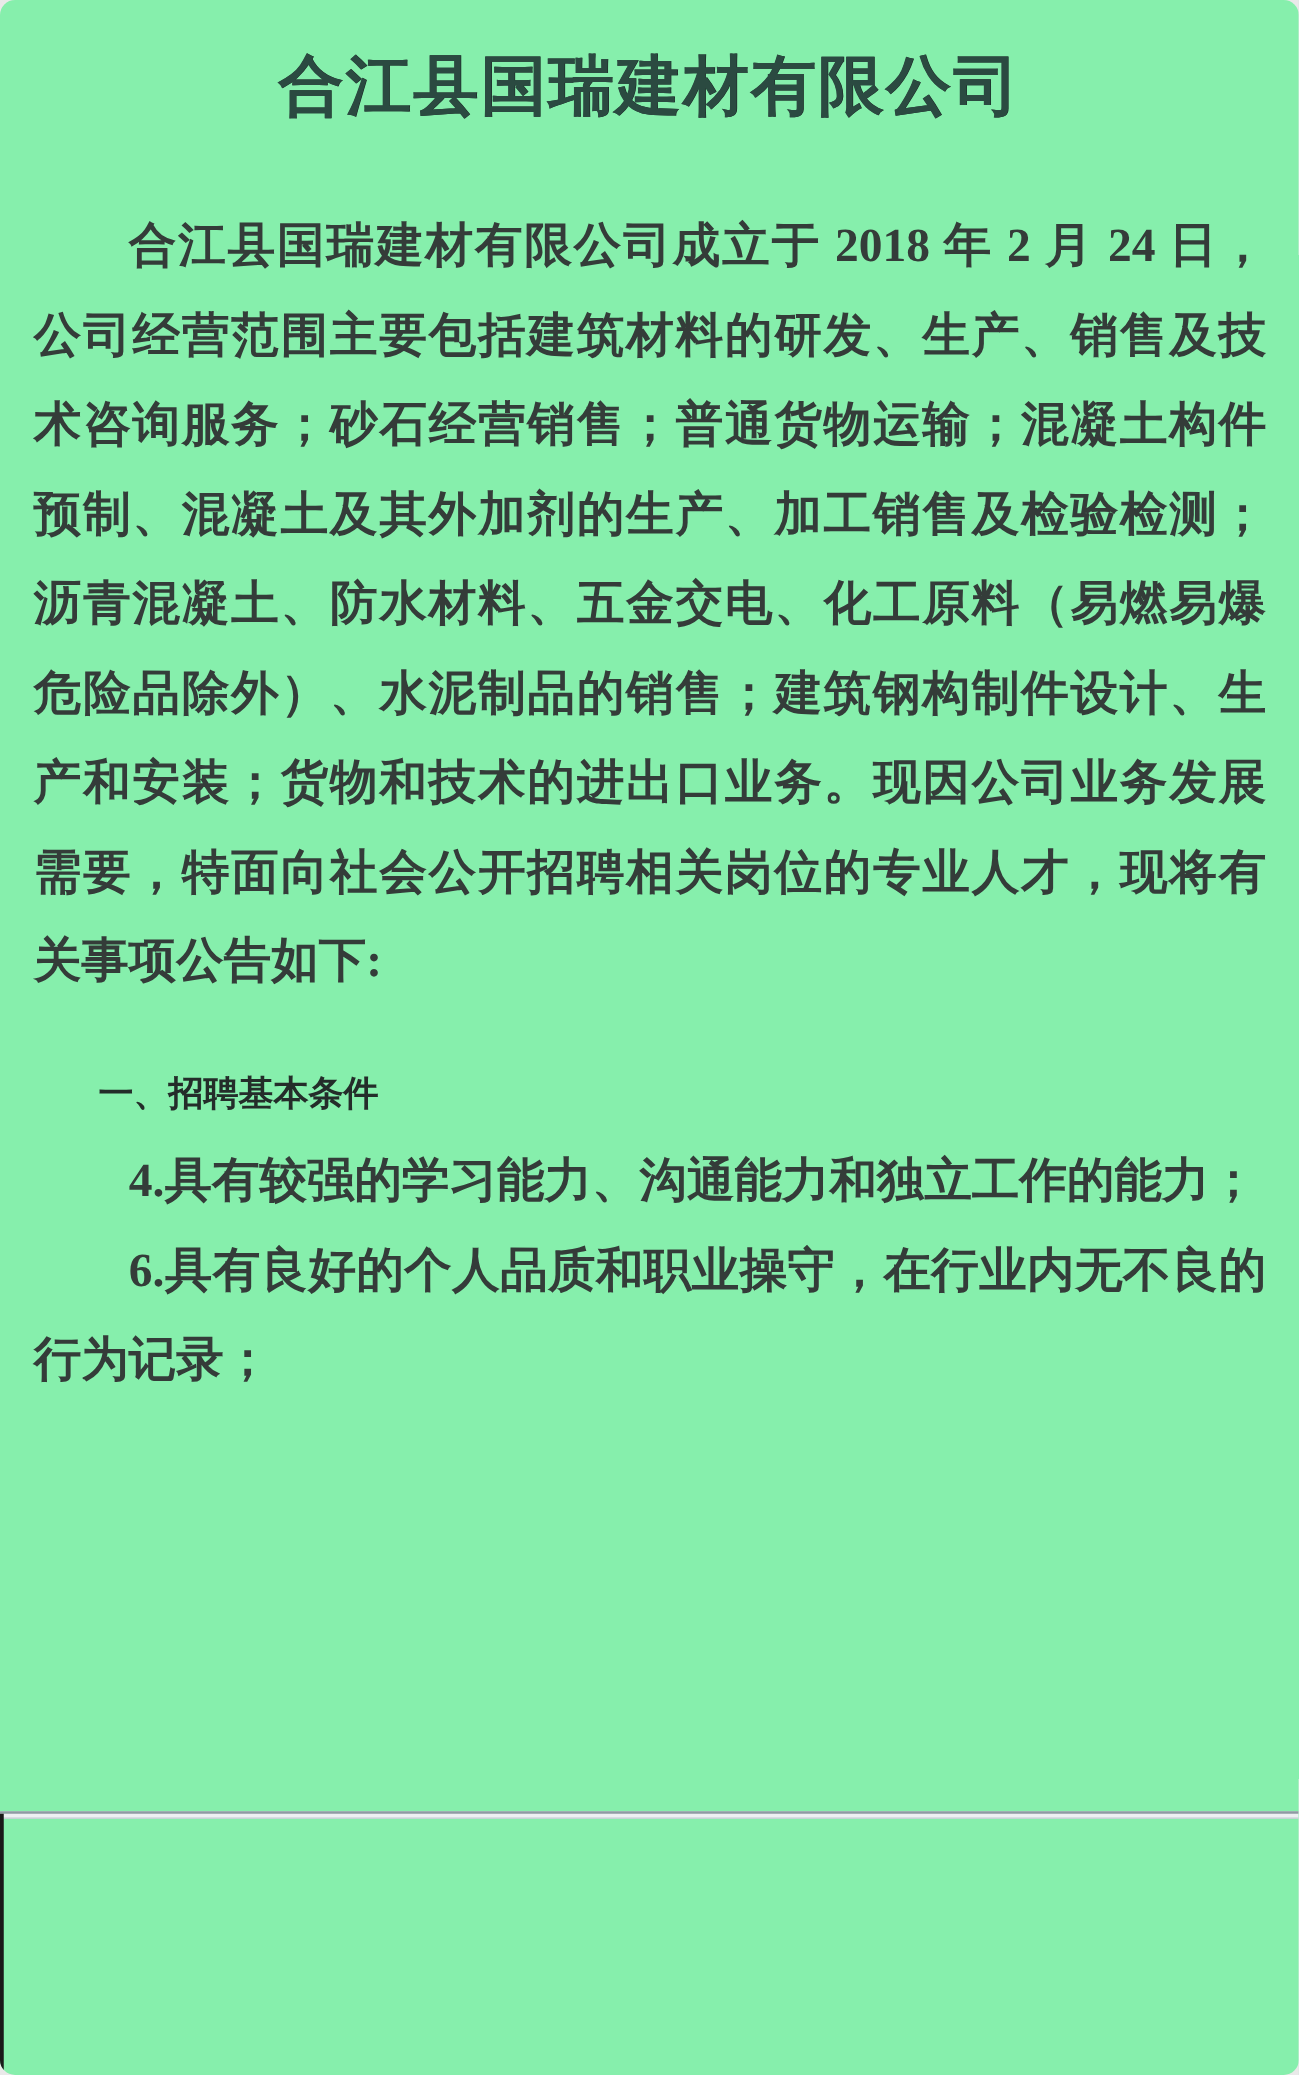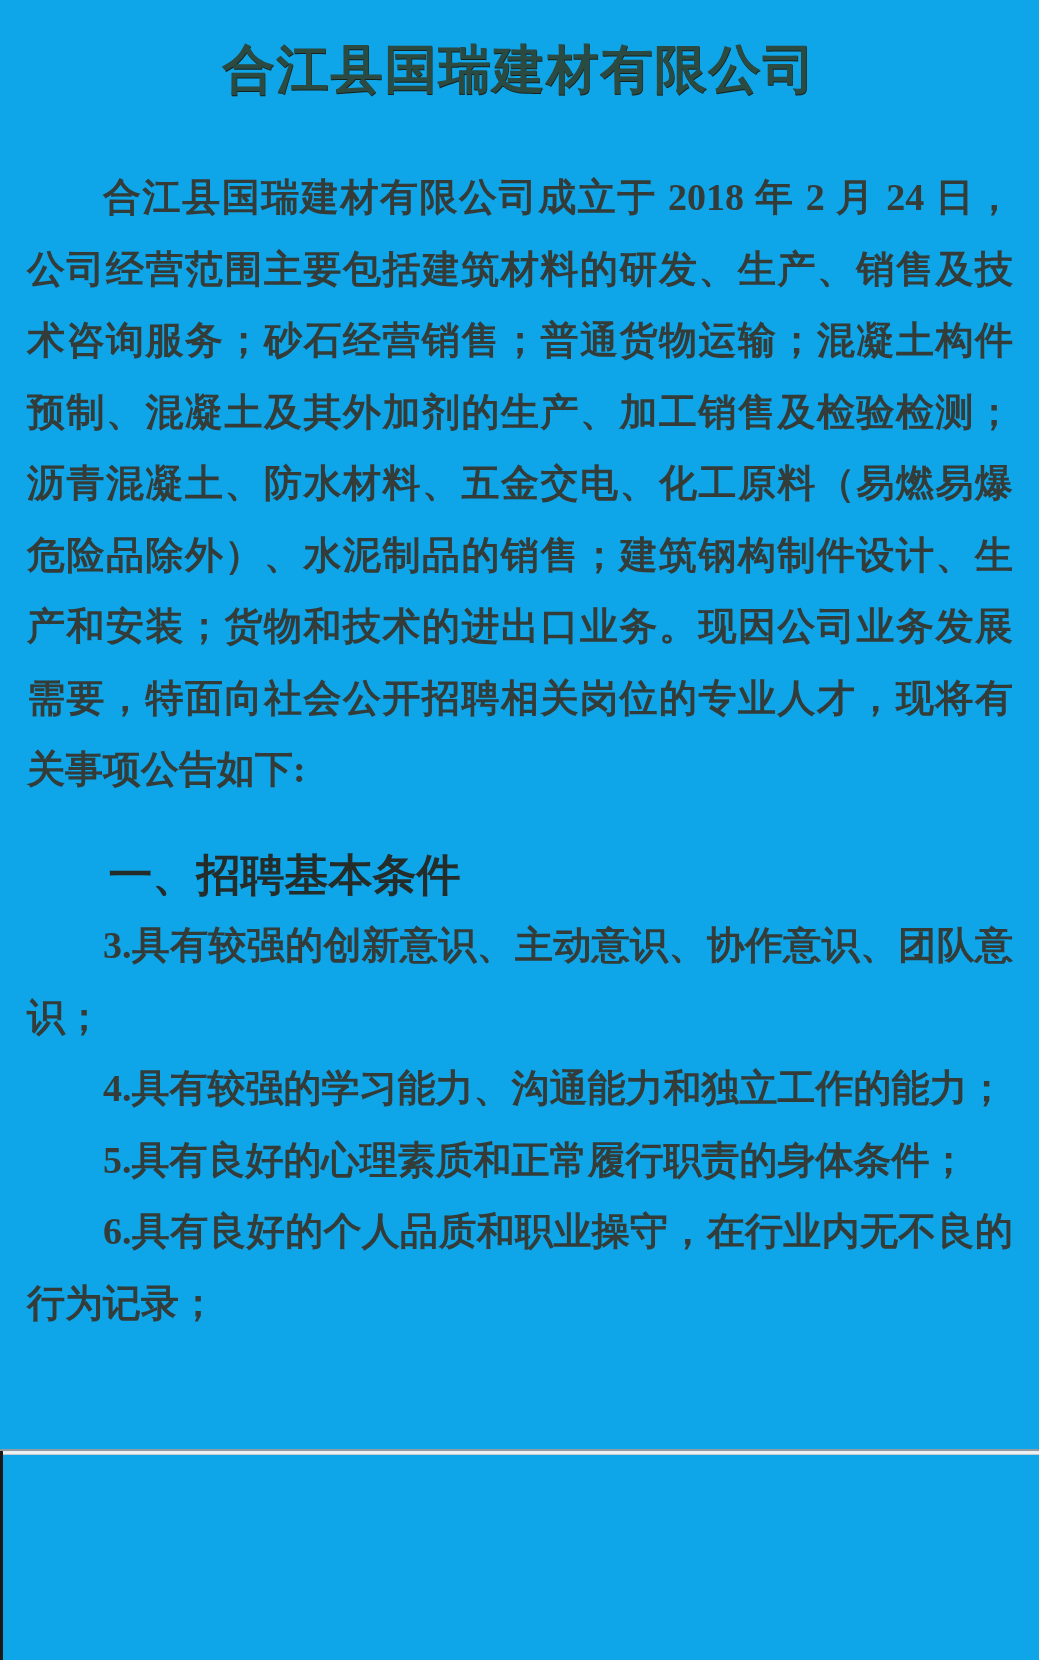--- a/index.html
+++ b/index.html
@@ -5,23 +5,24 @@
   html, body {
     margin: 0;
     padding: 0;
     background: #e9e9e9;
   }
   .page {
     position: relative;
     width: 1039px;
     height: 1660px;
     margin: 0 auto;
-    background: #0ea5e9;
+    background: #86efac;
     overflow: hidden;
     font-family: "Liberation Serif", "DejaVu Serif", serif;
+    border-radius: 12px;
   }
   .title-block {
     margin-top: 34px;
     text-align: center;
   }
   .title-line {
     font-family: "Liberation Sans", "DejaVu Sans", sans-serif;
     font-weight: 700;
     font-size: 52px;
     line-height: 70px;
@@ -38,21 +39,21 @@
     text-justify: inter-character;
   }
   .content p {
     margin: 0;
     text-indent: 2em;
     font-weight: bold;
   }
   .section-heading {
     font-family: "Liberation Sans", "DejaVu Sans", sans-serif;
     font-weight: 700;
-    font-size: 44px;
+    font-size: 28px;
     line-height: 71.5px;
     margin: 33px 0 0 0;
     text-indent: 1.85em;
     color: #242d2a;
   }
   
   .scan-line {
     position: absolute;
     left: 0;
     top: 1449px;
@@ -79,22 +80,20 @@
 
   <div class="title-block">
     <div class="title-line">合江县国瑞建材有限公司</div>
   </div>
 
   <div class="content">
     <p>合江县国瑞建材有限公司成立于 2018 年 2 月 24 日，公司经营范围主要包括建筑材料的研发、生产、销售及技术咨询服务；砂石经营销售；普通货物运输；混凝土构件预制、混凝土及其外加剂的生产、加工销售及检验检测；沥青混凝土、防水材料、五金交电、化工原料（易燃易爆危险品除外）、水泥制品的销售；建筑钢构制件设计、生产和安装；货物和技术的进出口业务。现因公司业务发展需要，特面向社会公开招聘相关岗位的专业人才，现将有关事项公告如下:</p>
 
     <h2 class="section-heading">一、招聘基本条件</h2>
 
-    <p>3.具有较强的创新意识、主动意识、协作意识、团队意识；</p>
     <p>4.具有较强的学习能力、沟通能力和独立工作的能力；</p>
-    <p>5.具有良好的心理素质和正常履行职责的身体条件；</p>
     <p>6.具有良好的个人品质和职业操守，在行业内无不良的行为记录；</p>
   </div>
 
   <div class="scan-line"></div>
   <div class="edge-line"></div>
 
 </div>
 
 </body></html>

